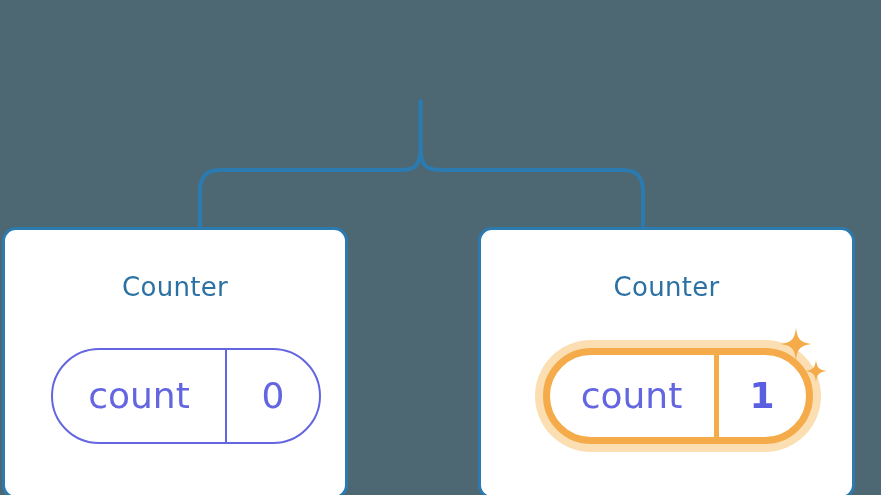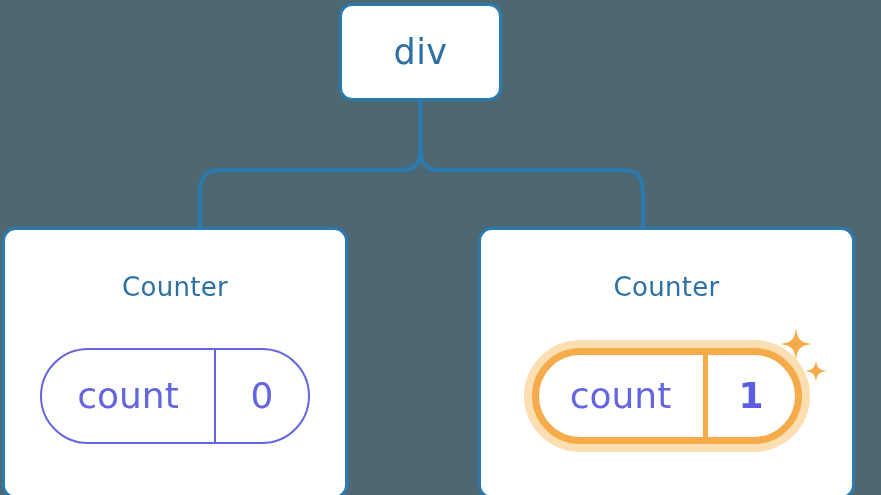--- a/index.html
+++ b/index.html
@@ -88,20 +88,21 @@
   }
 
   
   .pill-wrap {
     position: absolute;
     top: 118px;
     display: flex;
     align-items: center;
     justify-content: center;
     width: 100%;
+    padding-left: 11px;
   }
   .pill {
     position: relative;
     display: flex;
     align-items: stretch;
     height: 96px;
     border-radius: 48px;
     box-sizing: border-box;
     background: #ffffff;
   }
@@ -161,23 +162,20 @@
 <div id="stage">
 
   <svg id="connectors" viewBox="0 0 881 495" xmlns="http://www.w3.org/2000/svg">
 
     <path d="M420.5 101 L420.5 148" fill="none" stroke="#2b7bb0" stroke-width="4" stroke-linecap="round"></path>
 
     <path d="M420.5 148 C420.5 168, 412 170, 400 170 L221 170 C205 170, 200 178, 200 192 L200 227" fill="none" stroke="#2b7bb0" stroke-width="4" stroke-linecap="round"></path>
     <path d="M420.5 148 C420.5 168, 429 170, 441 170 L622 170 C638 170, 643 178, 643 192 L643 227" fill="none" stroke="#2b7bb0" stroke-width="4" stroke-linecap="round"></path>
   </svg>
 
-  <div class="root-node">
-    <span class="root-label">div</span>
-  </div>
 
   <div class="card left">
     <div class="card-title">Counter</div>
     <div class="pill-wrap">
       <div class="pill plain">
         <div class="pill-key">count</div>
         <div class="pill-val">0</div>
       </div>
     </div>
   </div>

